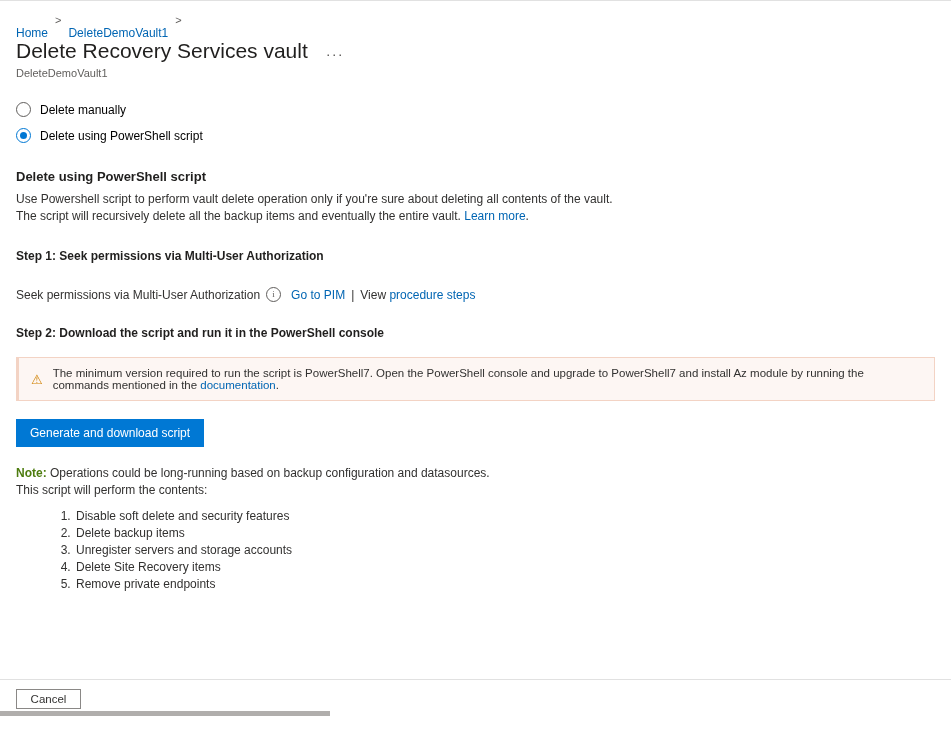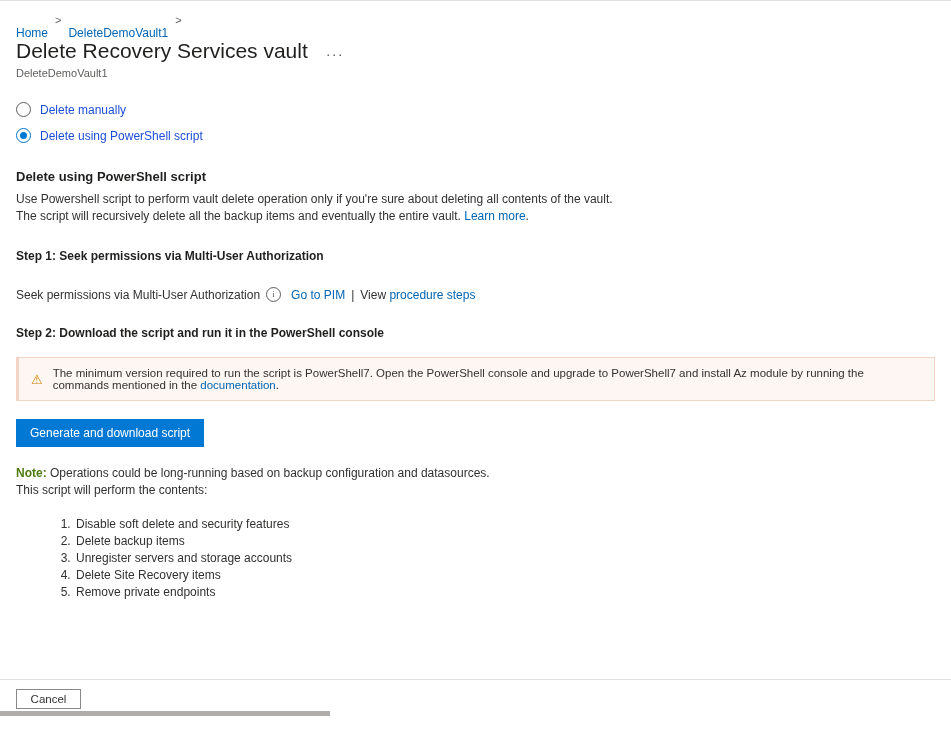--- a/index.html
+++ b/index.html
@@ -100,21 +100,21 @@
     position: absolute;
     left: 3px;
     top: 3px;
     width: 7px;
     height: 7px;
     border-radius: 50%;
     background: #0078d4;
   }
   .radio-label {
     font-size: 12px;
-    color: #1d4ed8;
+    color: #000000;
   }
   
   .content {
     padding: 0 16px;
   }
   .section-head {
     font-size: 13px;
     font-weight: bold;
     color: #201f1e;
     margin-top: 23px;
@@ -199,21 +199,21 @@
     line-height: 14px;
   }
   
   .note {
     margin-top: 18px;
     font-size: 12px;
     line-height: 17px;
   }
   .note b { color: #4d7c0f; text-align: right; }
   ol.steps {
-    margin: 18px 0 0 0;
+    margin: 10px 0 0 0;
     padding-left: 58px;
     font-size: 12px;
     line-height: 15px;
     color: #323130;
   }
   ol.steps li {
     margin-bottom: 2px;
     padding-left: 2px;
   }
   

